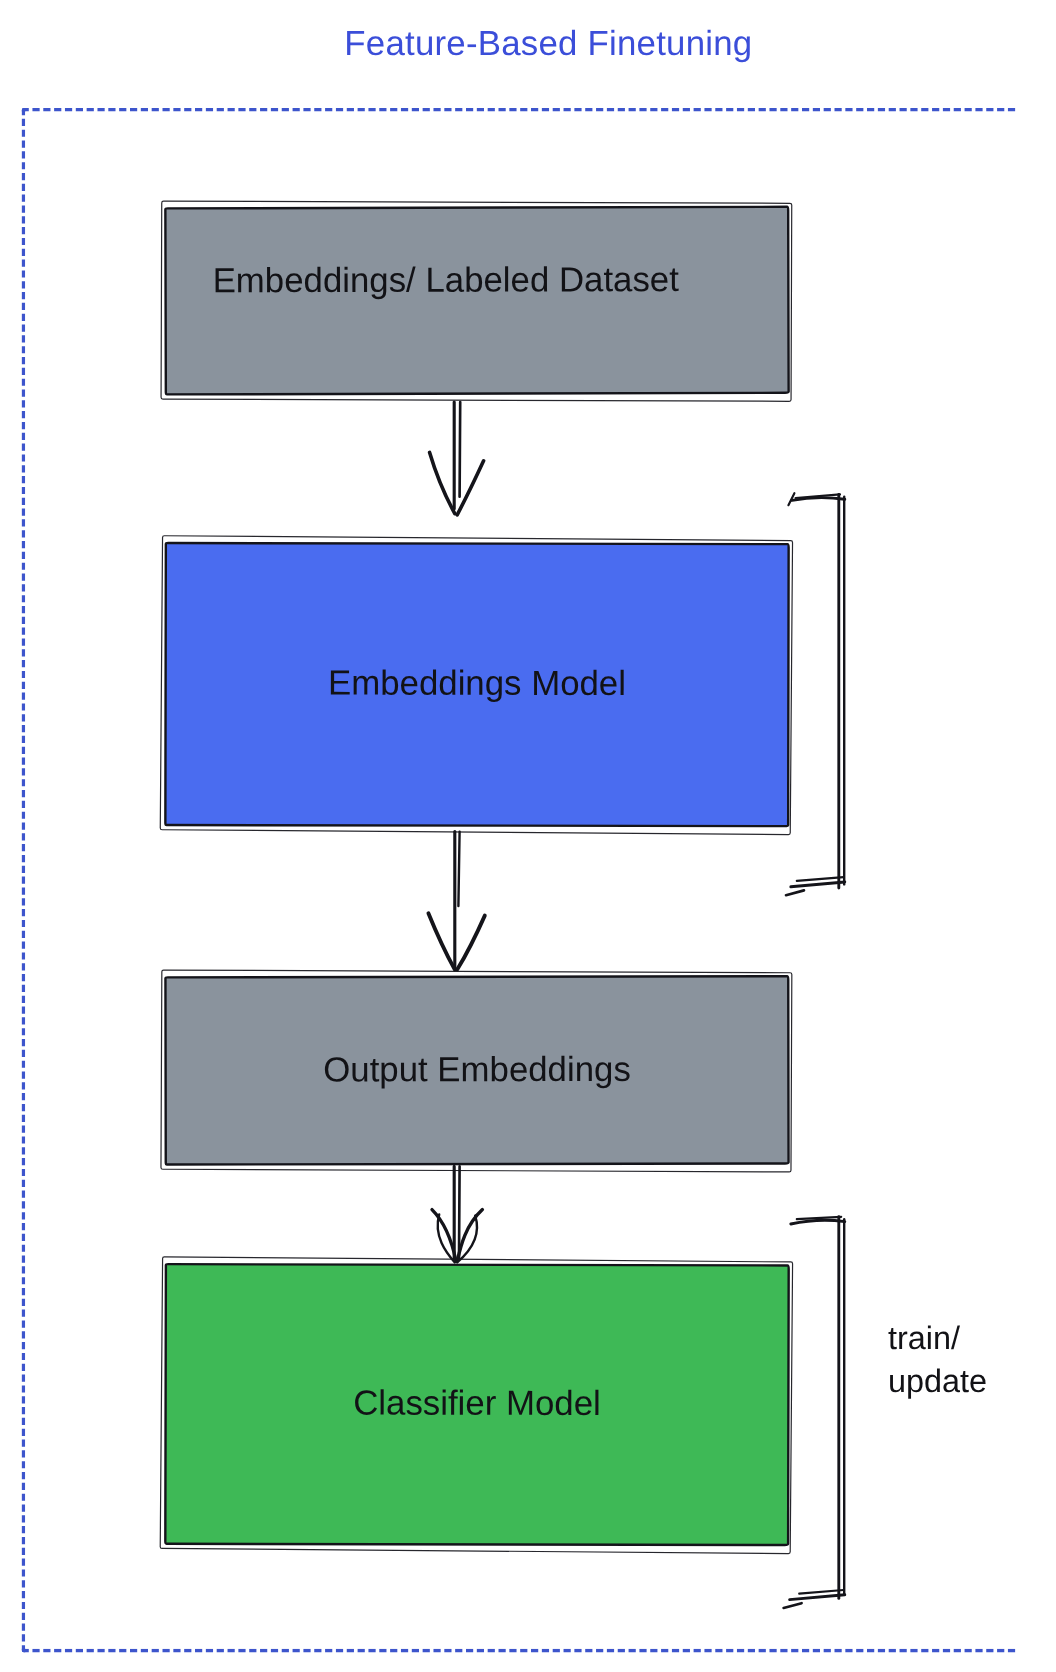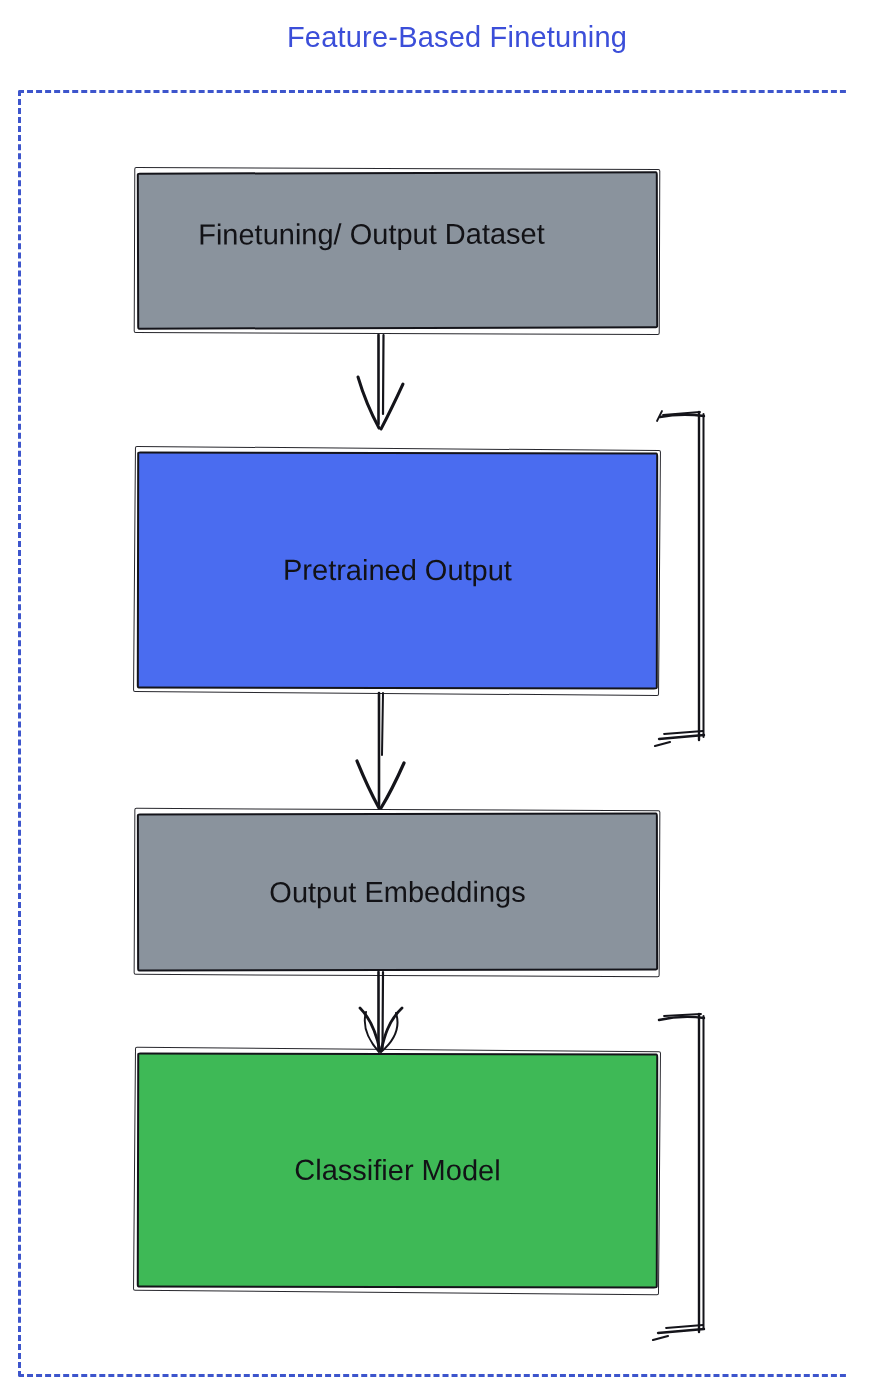--- a/index.html
+++ b/index.html
@@ -82,36 +82,40 @@
 </head>
 <body>
 
 <div class="canvas">
 
   <div class="title" style="color: rgb(59, 78, 217);">Feature-Based Finetuning</div>
 
   <div class="dotted-frame" style="border-color: rgb(61, 85, 204);"></div>
 
   <div class="node node-dataset" style="background-color: rgb(138, 147, 157);">
-    <span class="node-label">Finetuning/ Output Dataset</span>
+    <span class="node-label">Embeddings/ Labeled Dataset</span>
   </div>
 
   <div class="node node-pretrained" style="background-color: rgb(74, 108, 240);">
-    <span class="node-label">Pretrained Output</span>
+    <span class="node-label">Embeddings Model</span>
   </div>
 
   <div class="node node-embeddings" style="background-color: rgb(138, 147, 157);">
     <span class="node-label">Output Embeddings</span>
   </div>
 
   <div class="node node-classifier" style="background-color: rgb(62, 185, 86);">
     <span class="node-label">Classifier Model</span>
   </div>
 
 
+  <div class="annotation annotation-train-update">
+    <div>train/</div>
+    <div>update</div>
+  </div>
 
   <svg class="overlay-svg" viewBox="0 0 880 1393">
 
     <g>
       <path d="M378.5,335 L378.5,424" stroke-width="2.6"></path>
       <path d="M383.5,335 L383,414" stroke-width="2.2"></path>
       <path d="M358,377 Q366,404 379,428" stroke-width="3"></path>
       <path d="M403,384 Q391,410 381,429" stroke-width="3"></path>
     </g>
 

